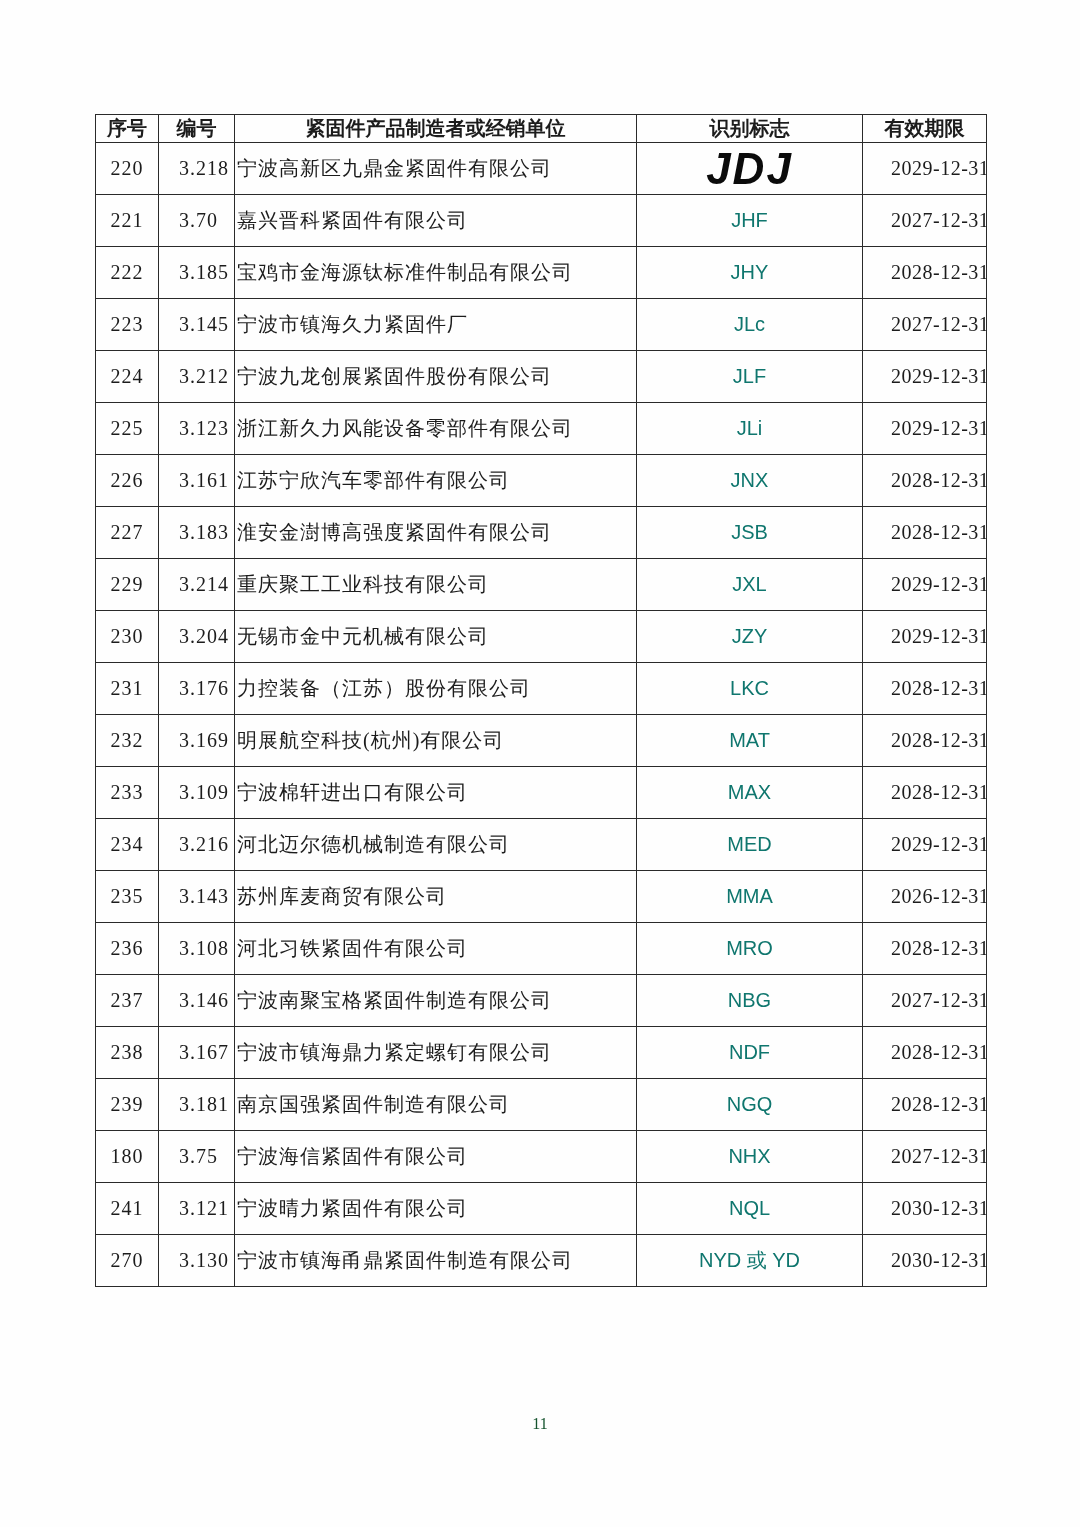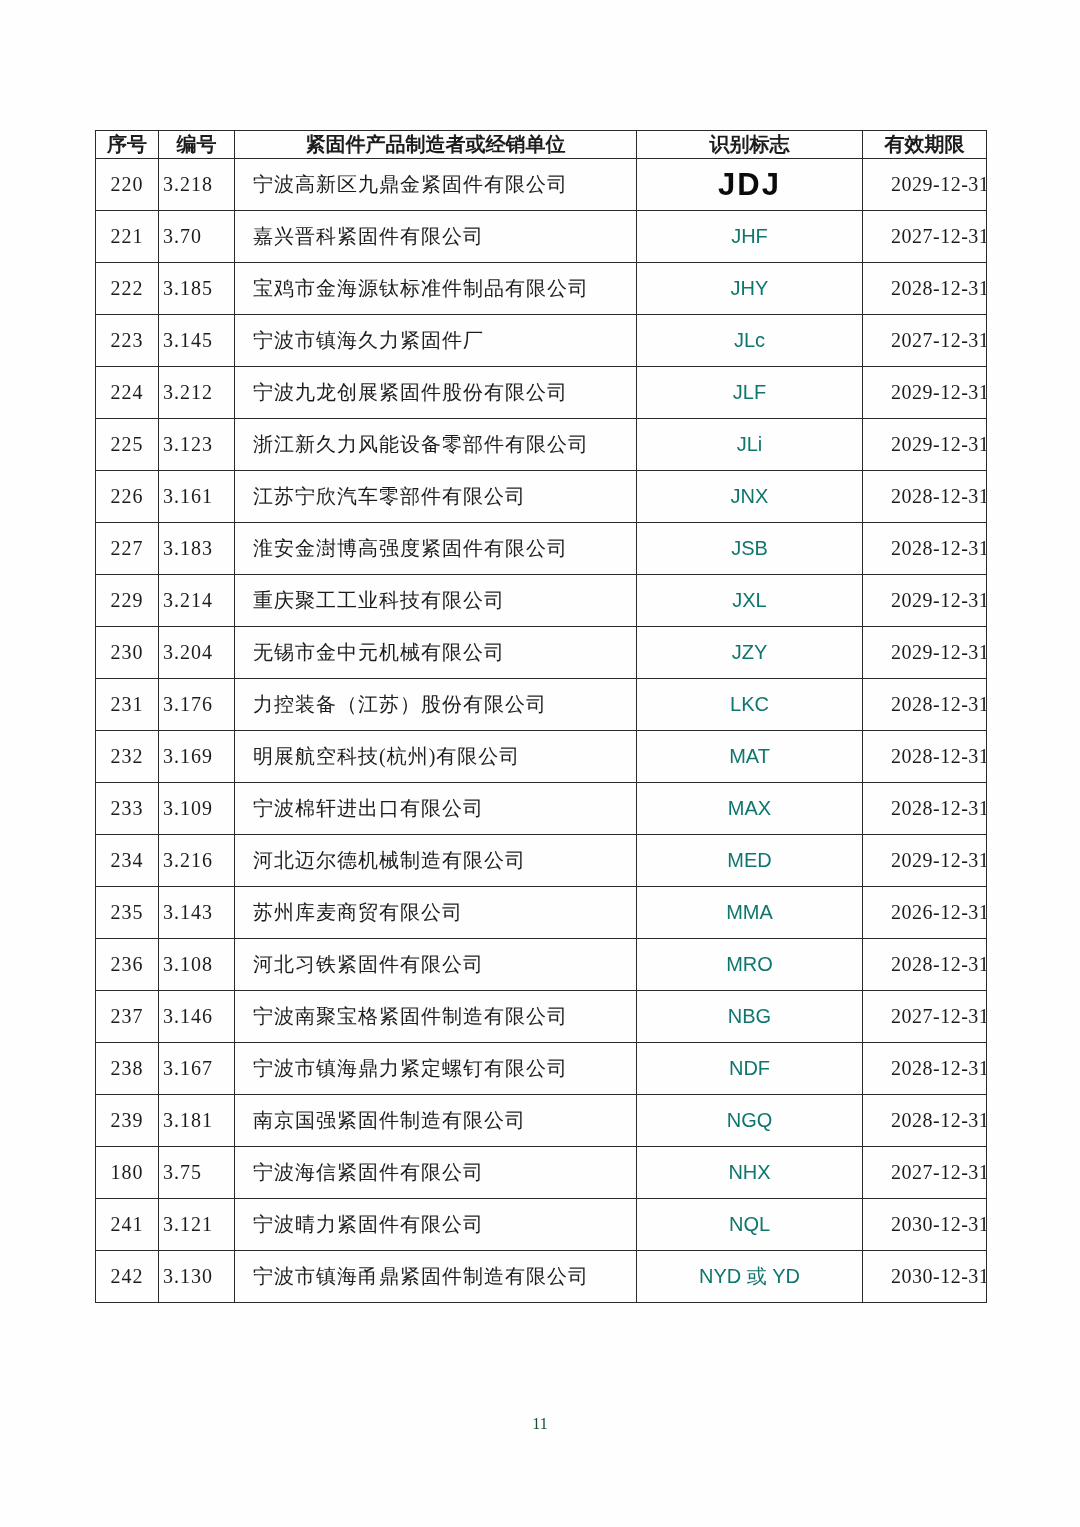--- a/index.html
+++ b/index.html
@@ -19,21 +19,21 @@
   .page {
     width: 1080px;
     height: 1527px;
     background: #fefefe;
     position: relative;
   }
 
   table.registry {
     position: absolute;
     left: 95px;
-    top: 130px;
+    top: 114px;
     width: 891px;
     border-collapse: collapse;
     table-layout: fixed;
   }
 
   table.registry th,
   table.registry td {
     border: 1px solid #2a2a2a;
     vertical-align: middle;
     overflow: hidden;
@@ -62,42 +62,43 @@
 
   td.cell-seq {
     text-align: center;
     font-size: 20px;
     letter-spacing: 1px;
     margin-top: 40px;
   }
 
   td.cell-code {
     text-align: left;
-    padding-left: 4px;
+    padding-left: 20px;
     font-size: 20px;
     letter-spacing: 1px;
   }
 
   td.cell-company {
     text-align: left;
-    padding-left: 18px;
+    padding-left: 2px;
     font-size: 20px;
     letter-spacing: 1px;
   }
 
   td.cell-mark {
     text-align: center;
     font-family: "Liberation Sans", "DejaVu Sans", sans-serif;
     font-size: 21px;
     color: #0f766e;
   }
 
   td.cell-mark.mark-logo {
-    font-size: 31px;
+    font-size: 44px;
     font-weight: bold;
+    font-style: italic;
     letter-spacing: 2px;
     color: #0b0b0b;
     margin-top: 16px;
   }
 
   td.cell-expiry {
     text-align: center;
     font-size: 20px;
     letter-spacing: 0.5px;
     padding-left: 28px;
@@ -278,21 +279,21 @@
       <td class="cell-expiry">2027-12-31</td>
     </tr>
         <tr>
       <td class="cell-seq">241</td>
       <td class="cell-code">3.121</td>
       <td class="cell-company">宁波晴力紧固件有限公司</td>
       <td class="cell-mark">NQL</td>
       <td class="cell-expiry">2030-12-31</td>
     </tr>
         <tr>
-      <td class="cell-seq">242</td>
+      <td class="cell-seq">270</td>
       <td class="cell-code">3.130</td>
       <td class="cell-company">宁波市镇海甬鼎紧固件制造有限公司</td>
       <td class="cell-mark">NYD 或 YD</td>
       <td class="cell-expiry">2030-12-31</td>
     </tr>
       </tbody>
   </table>
 
   <div class="page-number">11</div>
 

